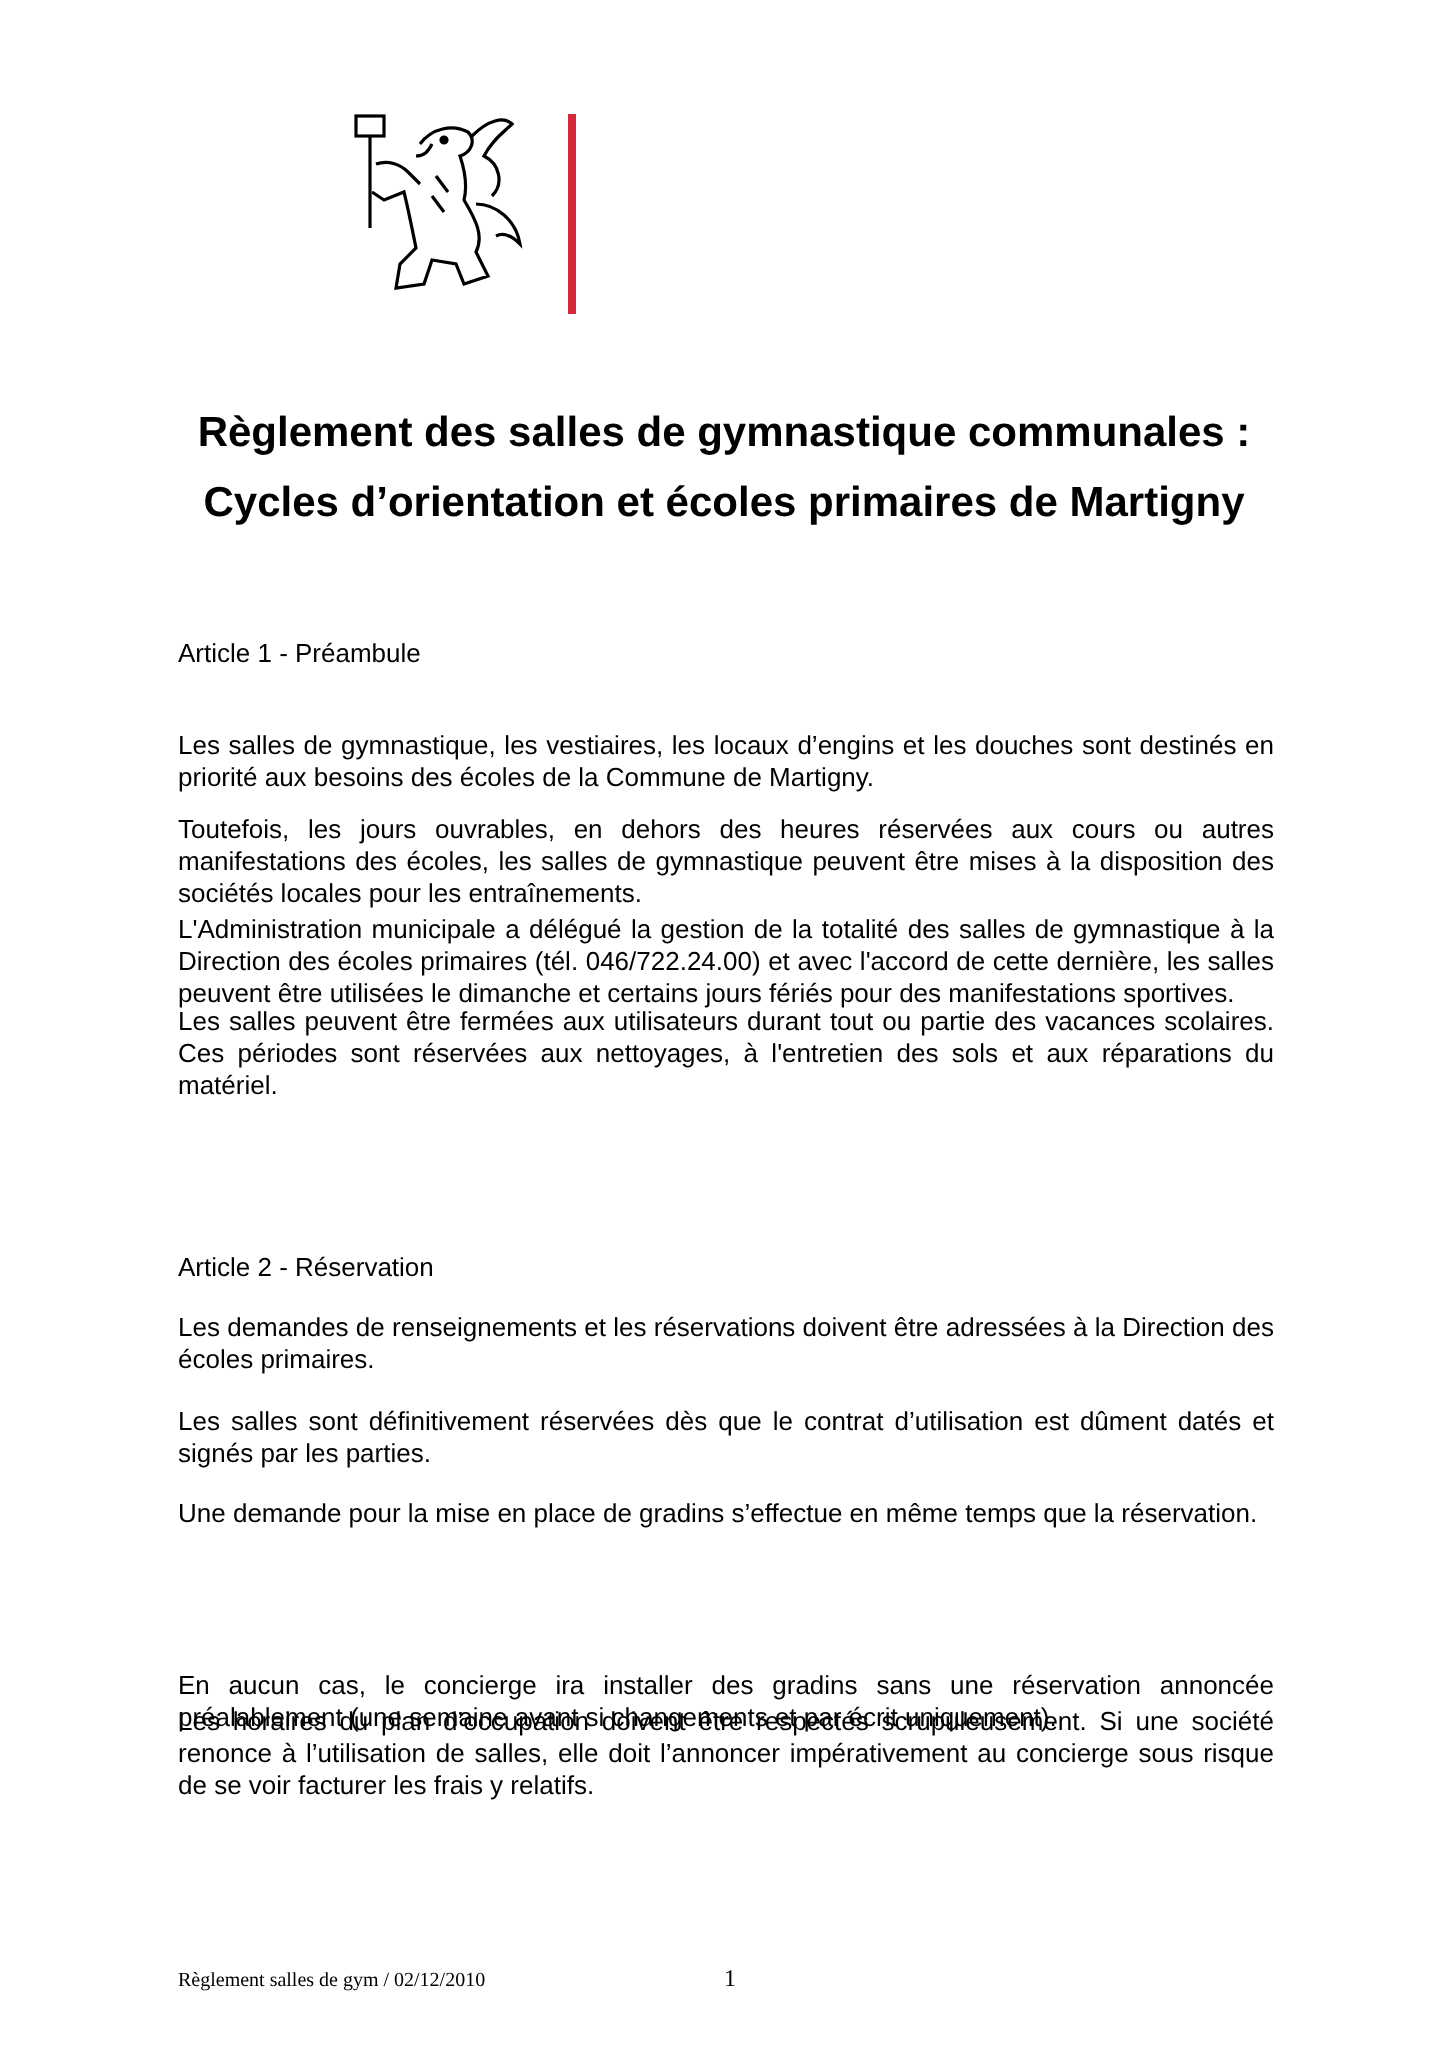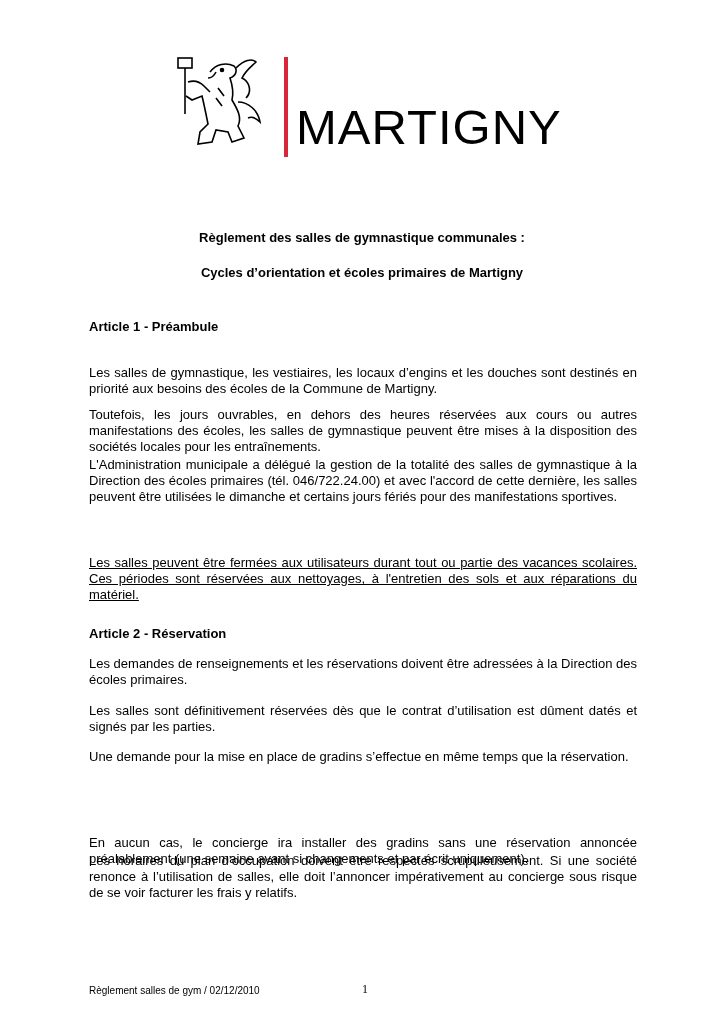--- a/index.html
+++ b/index.html
@@ -3,57 +3,56 @@
 <meta charset="utf-8">
 <style>
   html, body { margin: 0; padding: 0; background: #ffffff; }
   body { width: 724px; height: 1024px; position: relative; overflow: hidden;
          font-family: "Liberation Sans", sans-serif; color: #000; }
   .logo { position: absolute; left: 172px; top: 52px; width: 380px; height: 108px; }
   .logo-crest { position: absolute; left: 0; top: 0; width: 100px; height: 100px; }
   .logo-bar { position: absolute; left: 112px; top: 5px; width: 4px; height: 100px; background: #d62839; }
   .logo-line1 { position: absolute; left: 126px; top: 6px; font-size: 35px; letter-spacing: 1px; line-height: 40px; font-weight: normal; }
   .logo-line2 { position: absolute; left: 124px; top: 48px; font-size: 49px; letter-spacing: 1px; line-height: 54px; font-weight: normal; }
-  .title { position: absolute; left: 0; width: 724px; text-align: center; font-weight: bold; font-size: 13px; margin-top: 25px; }
+  .title { position: absolute; left: 0; width: 724px; text-align: center; font-weight: bold; font-size: 21px; }
   .t1 { top: 205px; }
   .t2 { top: 240px; }
-  .art-head { position: absolute; left: 89px; font-weight: bold; font-size: 13px; }
+  .art-head { position: absolute; left: 89px; font-weight: normal; font-size: 13px; }
   .para { position: absolute; left: 89px; width: 548px; font-size: 13px; line-height: 16.2px; text-align: justify; }
-  .footer-left { position: absolute; left: 89px; top: 985px; font-family: Liberation Sans, sans-serif; font-size: 10px; }
+  .footer-left { position: absolute; left: 89px; top: 985px; font-family: Liberation Serif, serif; font-size: 10px; }
   .footer-page { position: absolute; left: 362px; top: 982px; font-family: "Liberation Serif", serif; font-size: 12px; }
 </style>
 </head>
 <body>
 
 <div class="logo">
   <svg class="logo-crest" viewBox="0 0 100 100">
     <g fill="none" stroke="#000" stroke-width="1.6">
       <rect x="6" y="6" width="14" height="10"></rect>
       <line x1="13" y1="16" x2="13" y2="62"></line>
       <path d="M16 30 C22 28 28 30 32 34 L38 40"></path>
       <path d="M38 20 C44 12 54 10 62 14 C66 18 64 24 58 26 C60 32 62 40 60 48 C66 58 70 66 66 74 L72 86 L60 90 L56 80 L44 78 L40 90 L26 92 L28 80 L36 72 C34 62 32 52 30 44 L20 48 L14 44"></path>
       <path d="M44 20 C42 24 40 26 36 26"></path>
       <circle cx="50" cy="18" r="1.5" fill="#000"></circle>
       <path d="M64 16 C72 8 80 6 84 10 C80 14 74 18 70 26 C78 30 80 40 74 46"></path>
       <path d="M66 50 C76 50 86 58 88 70 C84 66 80 64 76 66"></path>
       <path d="M46 36 L52 44 M44 46 L50 54"></path>
     </g>
   </svg>
   <div class="logo-bar"></div>
-  <div class="logo-line2">MARTIGNY</div>
 </div>
 
 <div class="title t1">Règlement des salles de gymnastique communales :</div>
 <div class="title t2">Cycles d’orientation et écoles primaires de Martigny</div>
 
 <div class="art-head" style="top:319px;">Article 1 - Préambule</div>
 <div class="para" style="top:365px;">Les salles de gymnastique, les vestiaires, les locaux d’engins et les douches sont destinés en priorité aux besoins des écoles de la Commune de Martigny.</div>
 <div class="para" style="top:395px;margin-top:12px;">Toutefois, les jours ouvrables, en dehors des heures réservées aux cours ou autres manifestations des écoles, les salles de gymnastique peuvent être mises à la disposition des sociétés locales pour les entraînements.</div>
 <div class="para" style="top:457px;">L'Administration municipale a délégué la gestion de la totalité des salles de gymnastique à la Direction des écoles primaires (tél. 046/722.24.00) et avec l'accord de cette dernière, les salles peuvent être utilisées le dimanche et certains jours fériés pour des manifestations sportives.</div>
-<div class="para" style="top:555px;text-decoration:underline;">Les salles peuvent être fermées aux utilisateurs durant tout ou partie des vacances scolaires. Ces périodes sont réservées aux nettoyages, à l'entretien des sols et aux réparations du matériel.</div>
+<div class="para" style="top:503px;">Les salles peuvent être fermées aux utilisateurs durant tout ou partie des vacances scolaires. Ces périodes sont réservées aux nettoyages, à l'entretien des sols et aux réparations du matériel.</div>
 
 <div class="art-head" style="top:626px;">Article 2 - Réservation</div>
 <div class="para" style="top:656px;">Les demandes de renseignements et les réservations doivent être adressées à la Direction des écoles primaires.</div>
 <div class="para" style="top:703px;">Les salles sont définitivement réservées dès que le contrat d’utilisation est dûment datés et signés par les parties.</div>
 <div class="para" style="top:749px;">Une demande pour la mise en place de gradins s’effectue en même temps que la réservation.</div>
 <div class="para" style="top:795px;margin-top:40px;">En aucun cas, le concierge ira installer des gradins sans une réservation annoncée préalablement (une semaine avant si changements et par écrit uniquement).</div>
 <div class="para" style="top:841px;margin-top:12px;">Les horaires du plan d’occupation doivent être respectés scrupuleusement. Si une société renonce à l’utilisation de salles, elle doit l’annoncer impérativement au concierge sous risque de se voir facturer les frais y relatifs.</div>
 
 <div class="footer-left">Règlement salles de gym / 02/12/2010</div>
 <div class="footer-page">1</div>

